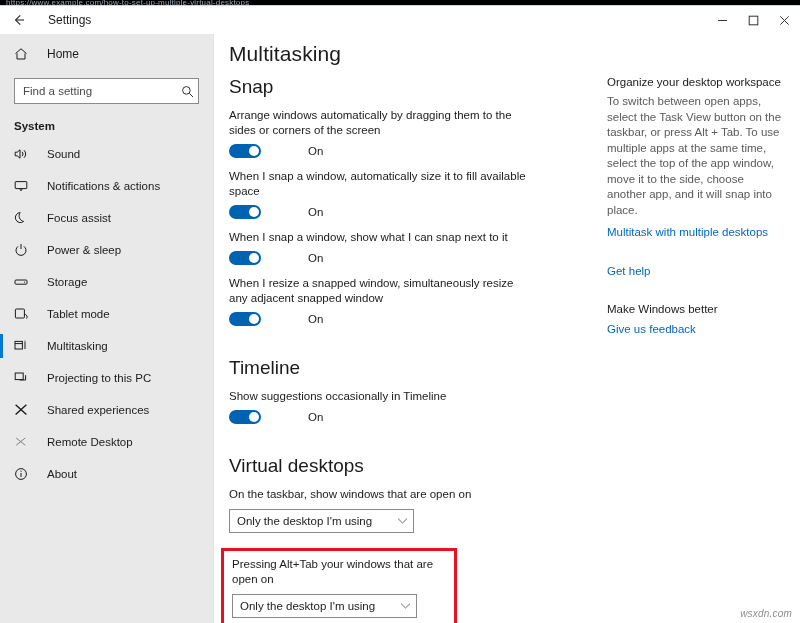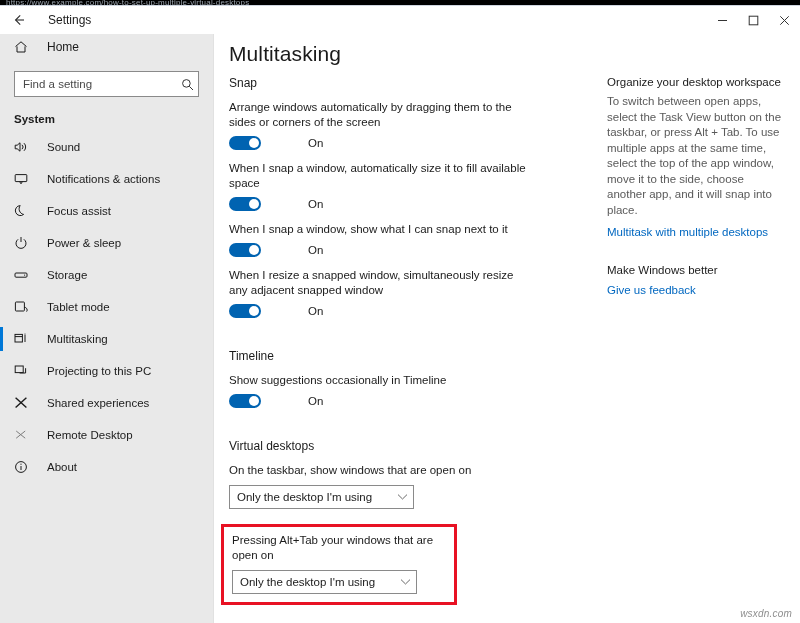--- a/index.html
+++ b/index.html
@@ -80,20 +80,21 @@
     left: 0; top: 34px;
     width: 214px; height: 589px;
     background: #e9e9e9;
     border-right: 1px solid #e1e1e1;
     box-sizing: border-box;
   }
   #home-row {
     display: flex;
     align-items: center;
     height: 26px;
+    margin-top: 7px;
     padding-left: 14px;
   }
   #home-row .ico {
     width: 20px; color: #1b1b1b;
     display: flex; align-items: center;
   }
   #home-label {
     font-size: 12px;
     margin-left: 13px;
     color: #1b1b1b;
@@ -183,21 +184,21 @@
     width: 392px;
     padding-left: 14px;
     box-sizing: border-box;
   }
   #right-col {
     width: 190px;
     padding-left: 0px;
     box-sizing: border-box;
   }
   .section-head {
-    font-size: 12px;
+    font-size: 19px;
     color: #1b1b1b;
     margin: 0 0 10px 0;
   }
   .setting {
     margin-bottom: 11px;
   }
   .setting-desc {
     font-size: 11.5px;
     color: #1b1b1b;
     line-height: 15px;
@@ -582,20 +583,21 @@
 
       <div id="right-col">
 
         <div class="rc-block">
           <div class="rc-head">Organize your desktop workspace</div>
           <div class="rc-body">To switch between open apps, select the Task View button on the taskbar, or press Alt + Tab. To use multiple apps at the same time, select the top of the app window, move it to the side, choose another app, and it will snap into place.</div>
           <a class="rc-link" href="#">Multitask with multiple desktops</a>
         </div>
 
         <div class="rc-block">
+          <a class="rc-link" href="#">Get help</a>
         </div>
 
         <div class="rc-block">
           <div class="rc-head">Make Windows better</div>
           <a class="rc-link" href="#">Give us feedback</a>
         </div>
 
       </div>
 
     </div>

